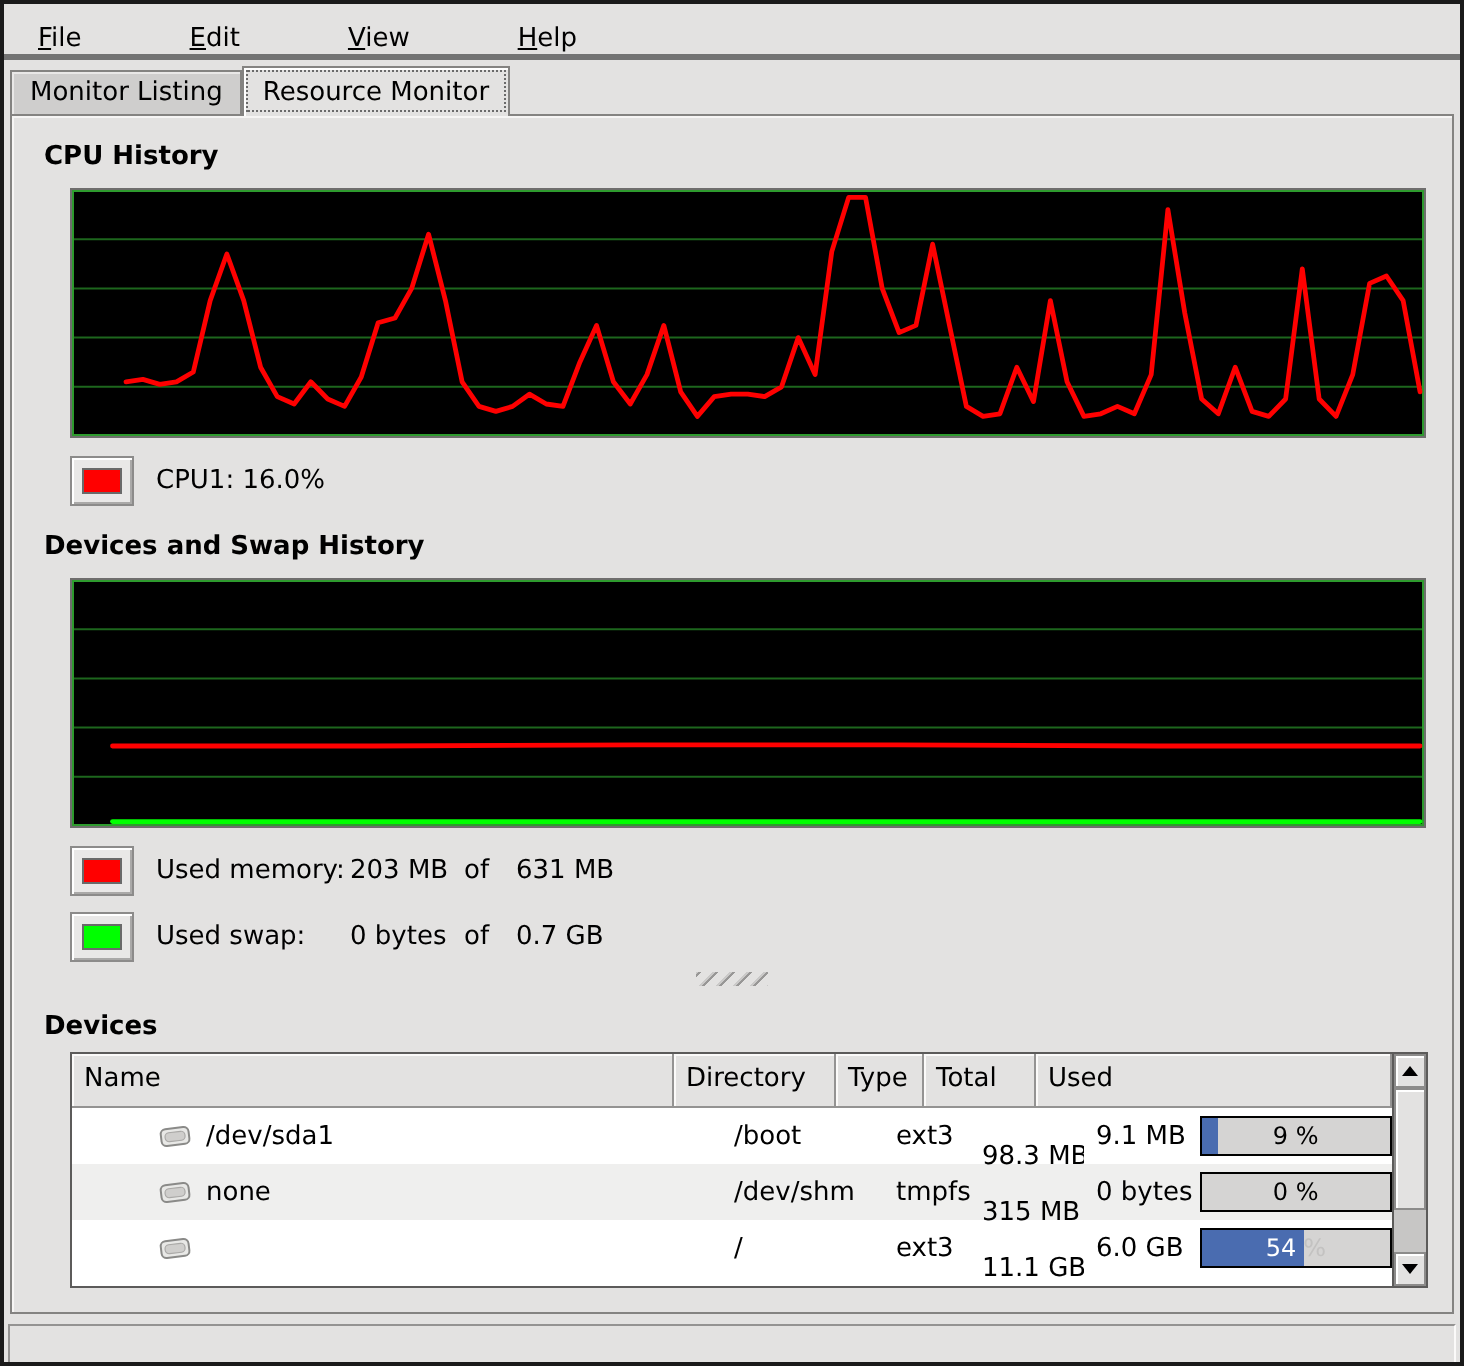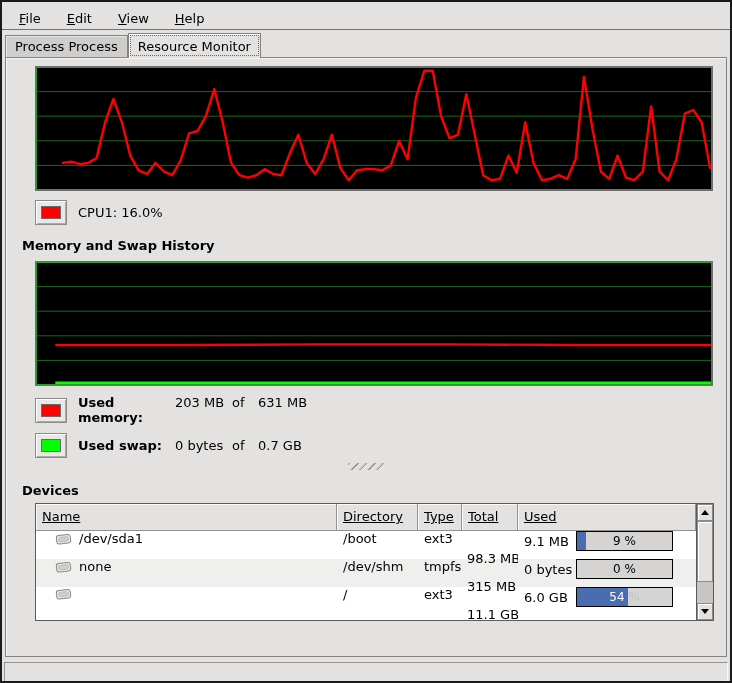--- a/index.html
+++ b/index.html
@@ -1,21 +1,21 @@
 <!DOCTYPE html>
 <html><head>
 <meta charset="utf-8">
 <style>
   * { box-sizing: border-box; margin: 0; padding: 0; }
   html,body { background:#555; }
   body { font-family:"DejaVu Sans","Liberation Sans",sans-serif; font-size:13px; color:#000; }
   .window { width:732px; height:683px; background:#e3e2e1; border:2px solid #1a1a1a; position:relative; overflow:hidden; }
 
   
-  .menubar { height:28px; display:flex; align-items:center; padding-left:6px; border-bottom:1px solid #737373; }
+  .menubar { height:28px; display:flex; align-items:flex-end; padding-left:6px; border-bottom:3px solid #737373;gap:28px; }
   .menu-item { padding:5px 11px 0 11px; margin-right:4px; cursor:default; }
   .menu-item u { text-decoration:underline; }
 
   
   .tabbar { height:27px; display:flex; align-items:flex-end; padding-left:3px; position:relative; }
   .tab { border:1px solid #848381; border-bottom:none; padding:3px 9px 4px 9px; position:relative; }
   .tab.inactive { background:#cfcecd; margin-top:5px; height:22px; box-shadow:inset 1px 1px 0 #e9e8e7; }
   .tab.active { background:#e3e2e1; height:25px; margin-bottom:-1px; z-index:3; padding-top:5px;
                 box-shadow:inset 1px 1px 0 #fff; outline:1px dotted #6a6a6a; outline-offset:-3px; }
 
@@ -27,38 +27,38 @@
 
   .chart-frame { margin:8px 13px 0 29px; height:125px; background:#000; border:1px solid #6f6e6d; }
   .chart-frame svg { width:100%; height:100%; display:block; }
 
   .legend-row { display:flex; align-items:center; margin:9px 0 0 29px; }
   .swatch { width:32px; height:25px; background:#e9e8e7; border:1px solid #8c8b8a;
             box-shadow:inset 1px 1px 0 #fff, inset -1px -1px 0 #aaa9a8;
             display:flex; align-items:center; justify-content:center; }
   .swatch-inner { width:20px; height:13px; border:1px solid #6a6a6a; }
   .legend-text { margin-left:11px; display:flex; }
-  .lg-label { width:97px;font-weight:bold; }
+  .lg-label { width:97px; }
   .lg-val   { width:57px; }
   .lg-of    { width:26px; }
 
   .pane-grip { height:8px; margin-top:5px; display:flex; justify-content:center; }
   .grip-marks { width:36px; height:7px;
      background:repeating-linear-gradient(135deg,#98979655 0 1px,#989796 1px 2px,transparent 2px 6px); }
 
   
   .table { margin:5px 12px 0 29px; height:118px; border:1px solid #5c5b5a; background:#fff; display:flex; }
   .table-main { flex:1; display:flex; flex-direction:column; overflow:hidden; }
-  .thead { display:flex; height:27px; background:#e3e2e1; flex:none;text-decoration:underline; }
+  .thead { display:flex; height:27px; background:#e3e2e1; flex:none; }
   .th { border-right:1px solid #949392; border-bottom:1px solid #949392;
         box-shadow:inset 1px 1px 0 #fbfaf9; padding:5px 0 0 6px; white-space:nowrap; overflow:hidden; }
   .col-name { width:301px; flex:none; } .col-dir { width:81px; flex:none; }
   .col-type { width:44px; flex:none; } .col-total { width:56px; flex:none; }
   .col-used { flex:1; }
-  .trow { display:flex; height:28px; align-items:flex-start; flex:none; }
+  .trow { display:flex; height:28px; align-items:center; flex:none;padding-left:24px; }
   .trow.alt { background:#efefee; }
   .cell { white-space:nowrap; overflow:hidden; }
   .cell-name { display:flex; align-items:center; padding-left:19px; }
   .cell-name svg { margin-right:7px; flex:none; }
   .cell-dir,.cell-type { padding-left:6px; }
   .cell-total { padding-left:5px;margin-top:20px; }
   .cell-used { display:flex; align-items:center; }
   .used-text { width:56px; padding-left:6px; white-space:nowrap; }
   .pbar { width:97px; height:20px; border:1px solid #000; background:#d5d4d3; position:relative; margin-left:2px; }
   .pbar-base { position:absolute; inset:0; text-align:center; line-height:18px; font-size:12px; }
@@ -86,46 +86,47 @@
 <div class="window">
 
   <div class="menubar">
     <div class="menu-item"><u>F</u>ile</div>
     <div class="menu-item"><u>E</u>dit</div>
     <div class="menu-item"><u>V</u>iew</div>
     <div class="menu-item"><u>H</u>elp</div>
   </div>
 
   <div class="tabbar">
-    <div class="tab inactive">Process Process</div>
+    <div class="tab inactive">Monitor Listing</div>
     <div class="tab active">Resource Monitor</div>
   </div>
 
   <div class="page">
 
+    <div class="section-title">CPU History</div>
     <div class="chart-frame">
       <svg id="cpu-chart" preserveAspectRatio="none" viewBox="0 0 681 123">
           <rect x="0.5" y="0.5" width="680" height="122" fill="none" stroke="#2e9b2e" stroke-width="1"></rect>
           <line x1="1" y1="24.6" x2="680" y2="24.6" stroke="#1d661d" stroke-width="1"></line>
           <line x1="1" y1="49.2" x2="680" y2="49.2" stroke="#1d661d" stroke-width="1"></line>
           <line x1="1" y1="73.8" x2="680" y2="73.8" stroke="#1d661d" stroke-width="1"></line>
           <line x1="1" y1="98.4" x2="680" y2="98.4" stroke="#1d661d" stroke-width="1"></line>
           <polyline points="27.2,95.9 35.7,94.7 44.2,97.2 52.6,95.9 61.1,91.0 69.6,55.3 78.0,32.0 86.5,55.3 95.0,88.6 103.4,103.3 111.9,107.0 120.3,95.9 128.8,104.5 137.3,108.2 145.7,93.5 154.2,66.4 162.7,64.0 171.1,49.2 179.6,22.1 188.1,55.3 196.5,95.9 205.0,108.2 213.5,110.7 221.9,108.2 230.4,102.1 238.9,107.0 247.3,108.2 255.8,86.1 264.2,67.7 272.7,95.9 281.2,107.0 289.6,92.3 298.1,67.7 306.6,100.9 315.0,113.2 323.5,103.3 332.0,102.1 340.4,102.1 348.9,103.3 357.4,98.4 365.8,73.8 374.3,92.3 382.7,30.8 391.2,3.7 399.7,3.7 408.1,49.2 416.6,71.3 425.1,67.7 433.5,27.1 442.0,67.7 450.5,108.2 458.9,113.2 467.4,111.9 475.9,88.6 484.3,105.8 492.8,55.3 501.2,95.9 509.7,113.2 518.2,111.9 526.6,108.2 535.1,111.9 543.6,92.3 552.0,9.8 560.5,61.5 569.0,104.5 577.4,111.9 585.9,88.6 594.4,110.7 602.8,113.2 611.3,104.5 619.7,39.4 628.2,104.5 636.7,113.2 645.1,92.3 653.6,46.7 662.1,43.0 670.5,55.3 679.0,100.9" fill="none" stroke="#ff0000" stroke-width="2.4" stroke-linejoin="round" stroke-linecap="round"></polyline>
         </svg>
     </div>
     <div class="legend-row">
       <div class="swatch">
         <div class="swatch-inner" id="cpu-swatch" style="background: rgb(255, 0, 0);"></div>
       </div>
       <div class="legend-text">
         <span>CPU1: 16.0%</span>
       </div>
     </div>
 
-    <div class="section-title">Memory and Swap History</div>
+    <div class="section-title">Devices and Swap History</div>
     <div class="chart-frame">
       <svg id="mem-chart" preserveAspectRatio="none" viewBox="0 0 681 123">
           <rect x="0.5" y="0.5" width="680" height="122" fill="none" stroke="#2e9b2e" stroke-width="1"></rect>
           <line x1="1" y1="24.6" x2="680" y2="24.6" stroke="#1d661d" stroke-width="1"></line>
           <line x1="1" y1="49.2" x2="680" y2="49.2" stroke="#1d661d" stroke-width="1"></line>
           <line x1="1" y1="73.8" x2="680" y2="73.8" stroke="#1d661d" stroke-width="1"></line>
           <line x1="1" y1="98.4" x2="680" y2="98.4" stroke="#1d661d" stroke-width="1"></line>
           <polyline points="20.4,83.0 152.1,83.0 283.9,82.4 415.6,82.4 547.3,83.0 679.0,83.0" fill="none" stroke="#ff0000" stroke-width="2.4" stroke-linejoin="round" stroke-linecap="round"></polyline>
           <polyline points="20.4,120.8 679.0,120.8" fill="none" stroke="#00ff00" stroke-width="2.4" stroke-linejoin="round" stroke-linecap="round"></polyline>
         </svg>

